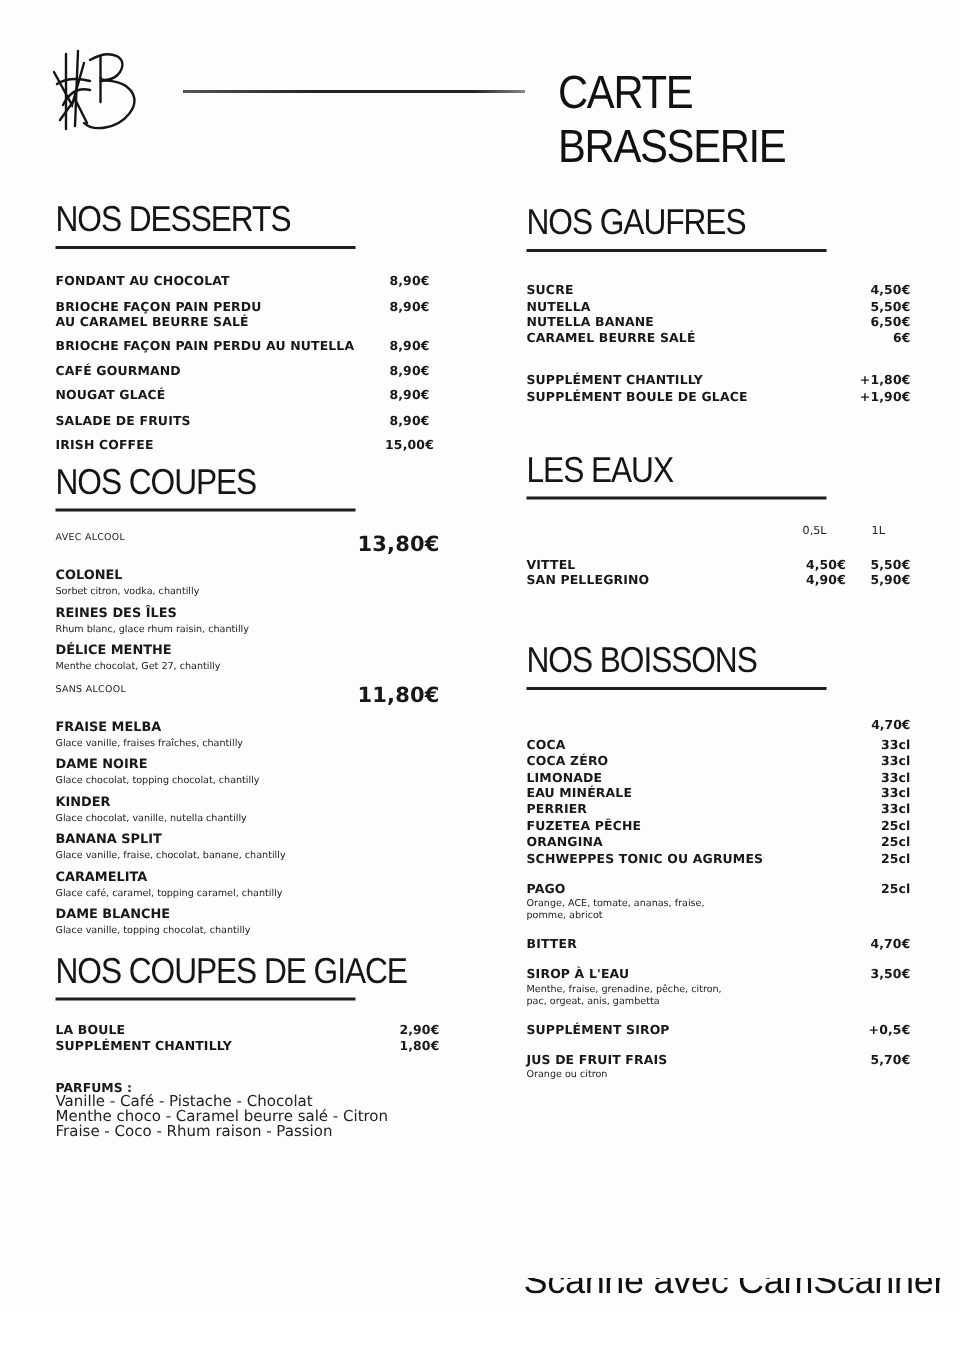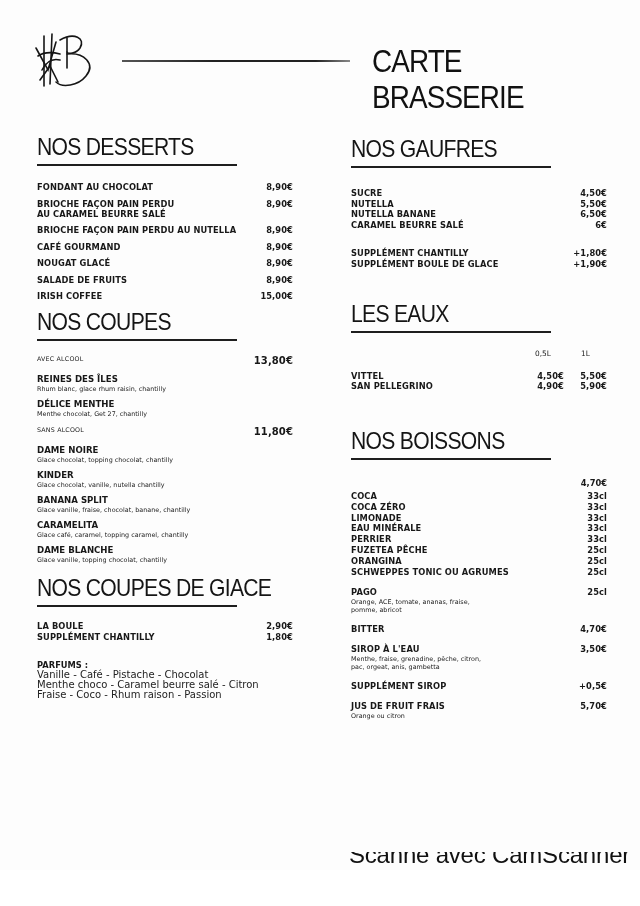--- a/index.html
+++ b/index.html
@@ -42,25 +42,25 @@
   .row .name { white-space: pre-line; }
   .row .price { text-align: right; white-space: nowrap; }
   .sub-label { font-size: 6.3px; font-weight: normal; letter-spacing: 0.2px; color: #222; }
   .desc { font-size: 6.4px; font-weight: normal; color: #222; margin-top: 1px; white-space: pre-line; line-height: 8px; }
   .item-block { margin-bottom: 6px; }
   .item-title { font-size: 8.6px; font-weight: bold; color: #181818; }
 
   
   .desserts-list { margin-top: 16px; }
   .desserts-list .row { margin-bottom: 6.5px; line-height: 10px; }
-  .desserts-list .price { width: 40px; margin-right: 6px; }
+  .desserts-list .price { width: 40px; margin-right: 6px; text-align: center; }
 
   .coupes { margin-top: 6px; }
   .coupes .group-head { margin-top: 14px; margin-bottom: 8px; }
-  .coupes .group-head .price { font-size: 10px; font-weight: bold; margin-right: 6px; }
+  .coupes .group-head .price { font-size: 14px; font-weight: bold; margin-right: 6px; }
   .coupes .group-head.second { margin-top: 8px; margin-bottom: 8px; }
 
   .glace { margin-top: 10px; }
   .glace-list { margin-top: 14px; }
   .glace-list .row { line-height: 11px; }
   .glace-list .price { margin-right: 6px; }
   .parfums-title { font-size: 8.3px; font-weight: bold; margin-top: 17px; color: #181818; }
   .parfums-list { font-size: 10px; line-height: 10px; color: #222; }
 
   
@@ -152,34 +152,42 @@
 
     <section class="coupes">
       <div class="sec-title">NOS COUPES</div>
       <div class="sec-rule"></div>
       <div class="row group-head">
         <span class="sub-label">AVEC ALCOOL</span>
         <span class="price">13,80€</span>
       </div>
       <div id="avec-list">
           <div class="item-block">
+            <div class="item-title">COLONEL</div>
+            <div class="desc">Sorbet citron, vodka, chantilly</div>
+          </div>
+          <div class="item-block">
             <div class="item-title">REINES DES ÎLES</div>
             <div class="desc">Rhum blanc, glace rhum raisin, chantilly</div>
           </div>
           <div class="item-block">
             <div class="item-title">DÉLICE MENTHE</div>
             <div class="desc">Menthe chocolat, Get 27, chantilly</div>
           </div>
         </div>
       <div class="row group-head second">
         <span class="sub-label">SANS ALCOOL</span>
         <span class="price">11,80€</span>
       </div>
       <div id="sans-list">
           <div class="item-block">
+            <div class="item-title">FRAISE MELBA</div>
+            <div class="desc">Glace vanille, fraises fraîches, chantilly</div>
+          </div>
+          <div class="item-block">
             <div class="item-title">DAME NOIRE</div>
             <div class="desc">Glace chocolat, topping chocolat, chantilly</div>
           </div>
           <div class="item-block">
             <div class="item-title">KINDER</div>
             <div class="desc">Glace chocolat, vanille, nutella chantilly</div>
           </div>
           <div class="item-block">
             <div class="item-title">BANANA SPLIT</div>
             <div class="desc">Glace vanille, fraise, chocolat, banane, chantilly</div>

